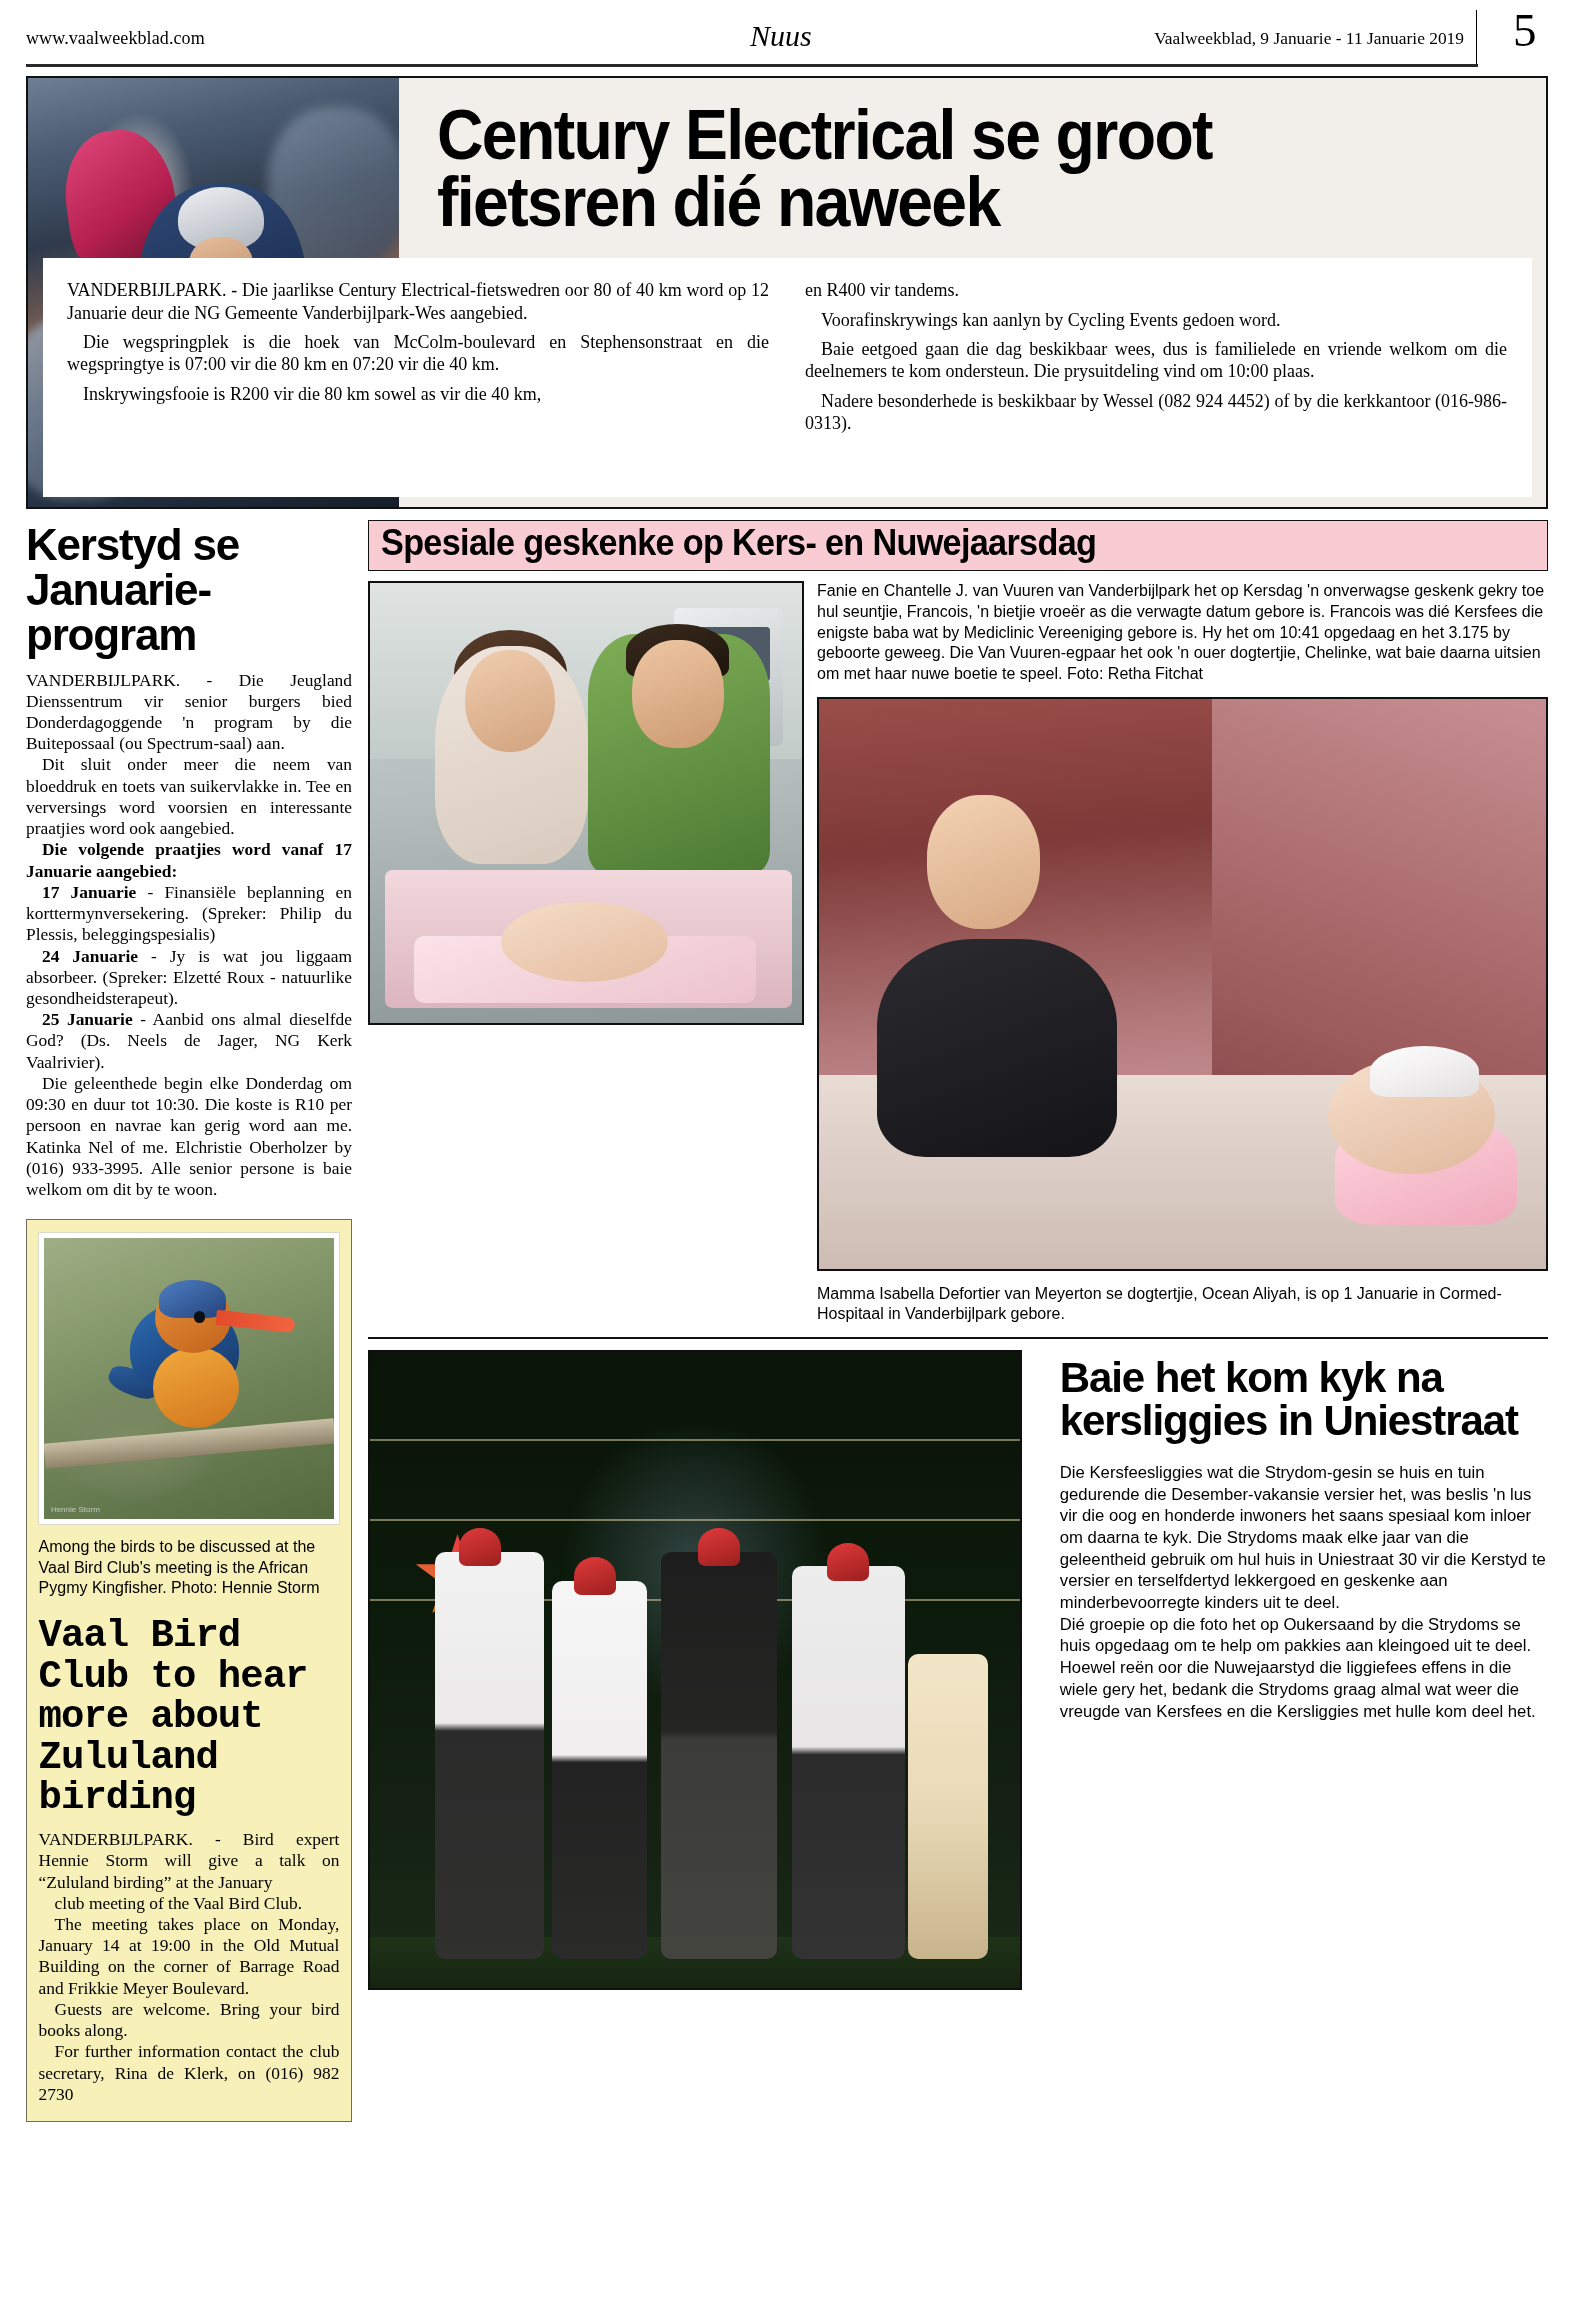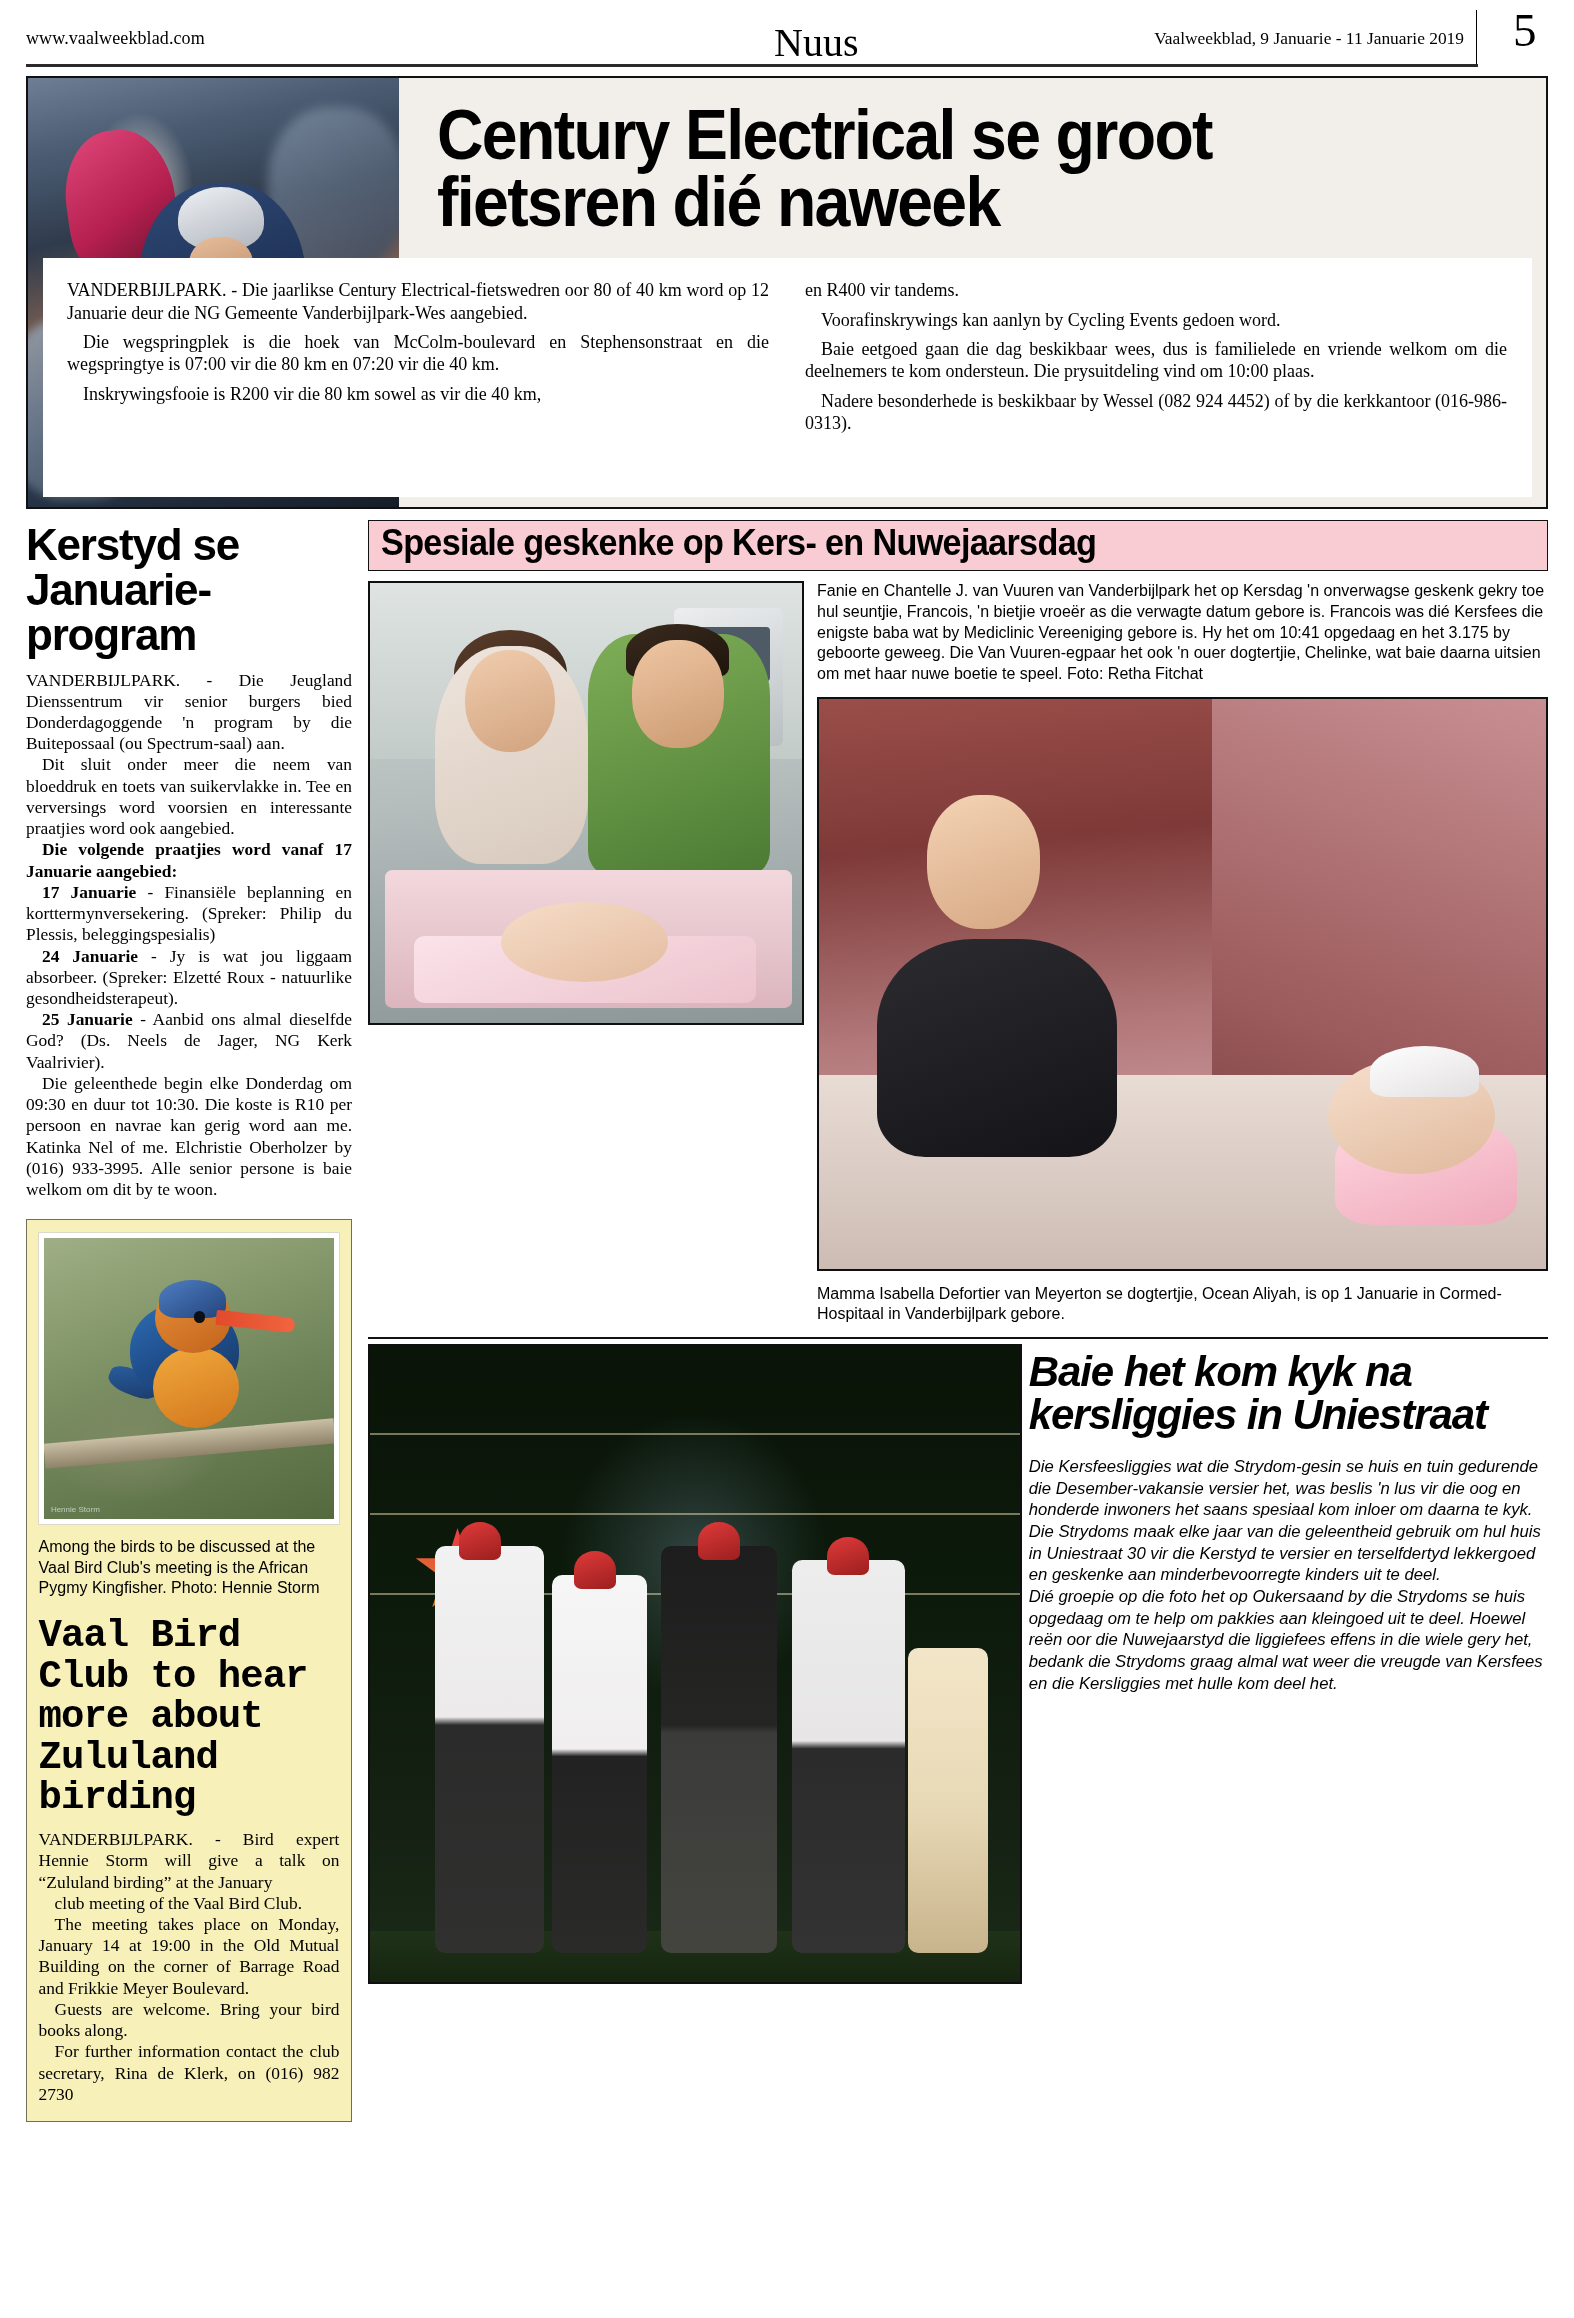--- a/index.html
+++ b/index.html
@@ -11,21 +11,21 @@
     color:#000;
     position:relative;
     overflow:hidden;
   }
 
   .page { position:absolute; inset:0; padding:0 26px; }
 
   
   .masthead { position:relative; height:70px; }
   .mh-url { position:absolute; left:0; top:28px; font-size:18px; letter-spacing:0.1px; }
-  .mh-section { position:absolute; left:748px; top:19px; font-size:40px; }
+  .mh-section { position:absolute; left:724px; top:19px; font-size:30px;font-style:italic; }
   .mh-date { position:absolute; right:84px; top:28px; font-size:17.4px; }
   .mh-rule-v { position:absolute; right:71px; top:10.2px; width:1.5px; height:55px; background:#000; }
   .mh-pageno { position:absolute; right:11.6px; top:7.3px; font-size:47px; line-height:1; }
   .mh-rule { position:absolute; left:0; right:70px; bottom:2.9px; height:2.9px; background:#2a2a2a; }
 
   
   .lead { position:relative; margin-top:5.8px; height:433px; border:2.2px solid #111; background:#f2efeb; }
   .lead-photo {
     position:absolute; left:0; top:0; width:371px; height:429px;
     background:
@@ -178,21 +178,21 @@
     background:linear-gradient(160deg,#fbfbfb,#dcdcdc); }
 
   .caption { font-family:"Liberation Sans", sans-serif; font-size:16px; line-height:1.30; }
   .caption-narrow { font-family:"Liberation Sans", sans-serif; font-size:16px; line-height:1.30;
     text-align:center; width:86px; }
   .babyrow2 { display:flex; gap:11.6px; margin-top:0; }
 
   .rule-h { height:2.2px; background:#111; margin:11.6px 0 0 0; }
 
   
-  .bottomrow { display:flex; gap:1px; margin-top:5px;font-style:italic; }
+  .bottomrow { display:flex; gap:32px; margin-top:11px; }
   .xmas-photo { width:654px; height:640px; border:2.2px solid #0f0f0f; position:relative; overflow:hidden;
     background:linear-gradient(180deg,#0a1408 0%,#0c1a0b 40%,#132012 70%,#1b2a18 100%); }
   .xp-tree { position:absolute; left:50%; top:7.3px; transform:translateX(-50%); width:378px; height:407px;
     background:radial-gradient(ellipse 189px 204px at 50% 50%, rgba(180,220,255,.22) 0%, rgba(10,20,10,0) 70%); }
   .xp-garland { position:absolute; left:0; width:100%; height:2.2px; background:rgba(255,240,190,.45); }
   .xp-star { position:absolute; left:44px; top:182px; width:87px; height:87px;
     background:conic-gradient(from 0deg, rgba(255,70,70,.95), rgba(255,160,40,.9), rgba(255,70,70,.95));
     clip-path:polygon(50% 0%,61% 35%,98% 35%,68% 57%,79% 91%,50% 70%,21% 91%,32% 57%,2% 35%,39% 35%);
     opacity:.95; }
   .xp-person { position:absolute; bottom:29px; border-radius:10.2px; }

